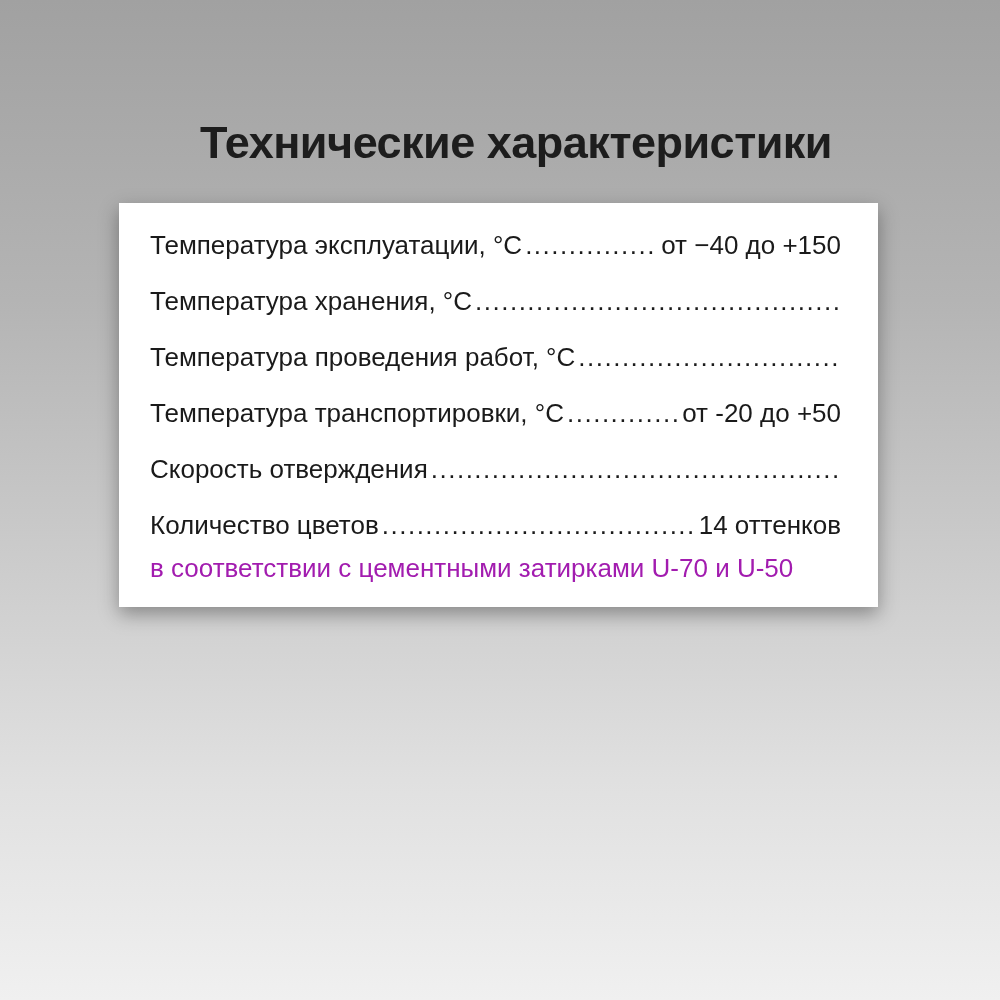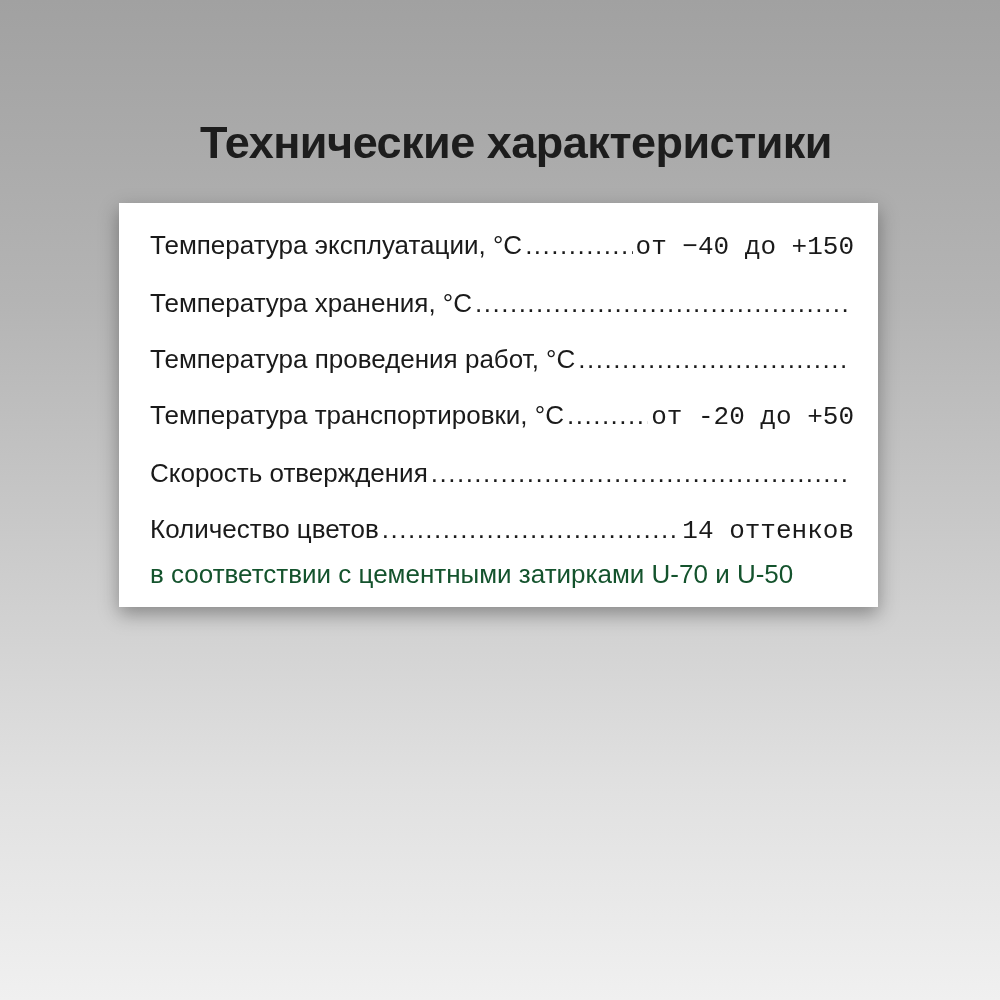--- a/index.html
+++ b/index.html
@@ -27,21 +27,21 @@
   }
   .spec-card {
     position: absolute;
     left: 119px;
     top: 203px;
     width: 759px;
     height: 404px;
     box-sizing: border-box;
     background: #ffffff;
     box-shadow: 0 7px 18px rgba(0, 0, 0, 0.35);
-    padding: 14px 24px 0 31px;
+    padding: 14px 37px 0 31px;
   }
   .spec-row {
     display: flex;
     align-items: baseline;
     line-height: 56px;
     font-size: 26px;
     color: #1a1a1a;
     white-space: nowrap;
   }
   .spec-label {
@@ -50,26 +50,25 @@
   .spec-leader {
     flex: 1 1 auto;
     overflow: hidden;
     white-space: nowrap;
     margin: 0 3px;
     letter-spacing: 1.5px;
     color: #1a1a1a;
   }
   .spec-value {
     flex: 0 0 auto;
-    font-family: Liberation Mono, monospace;
   }
   .spec-note {
     font-size: 26px;
     line-height: 30px;
-    color: #14532d;
+    color: #a21caf;
     white-space: nowrap;
   }
 </style>
 </head>
 <body>
 
 <div class="page-title">Технические характеристики</div>
 
 <div class="spec-card">
 

